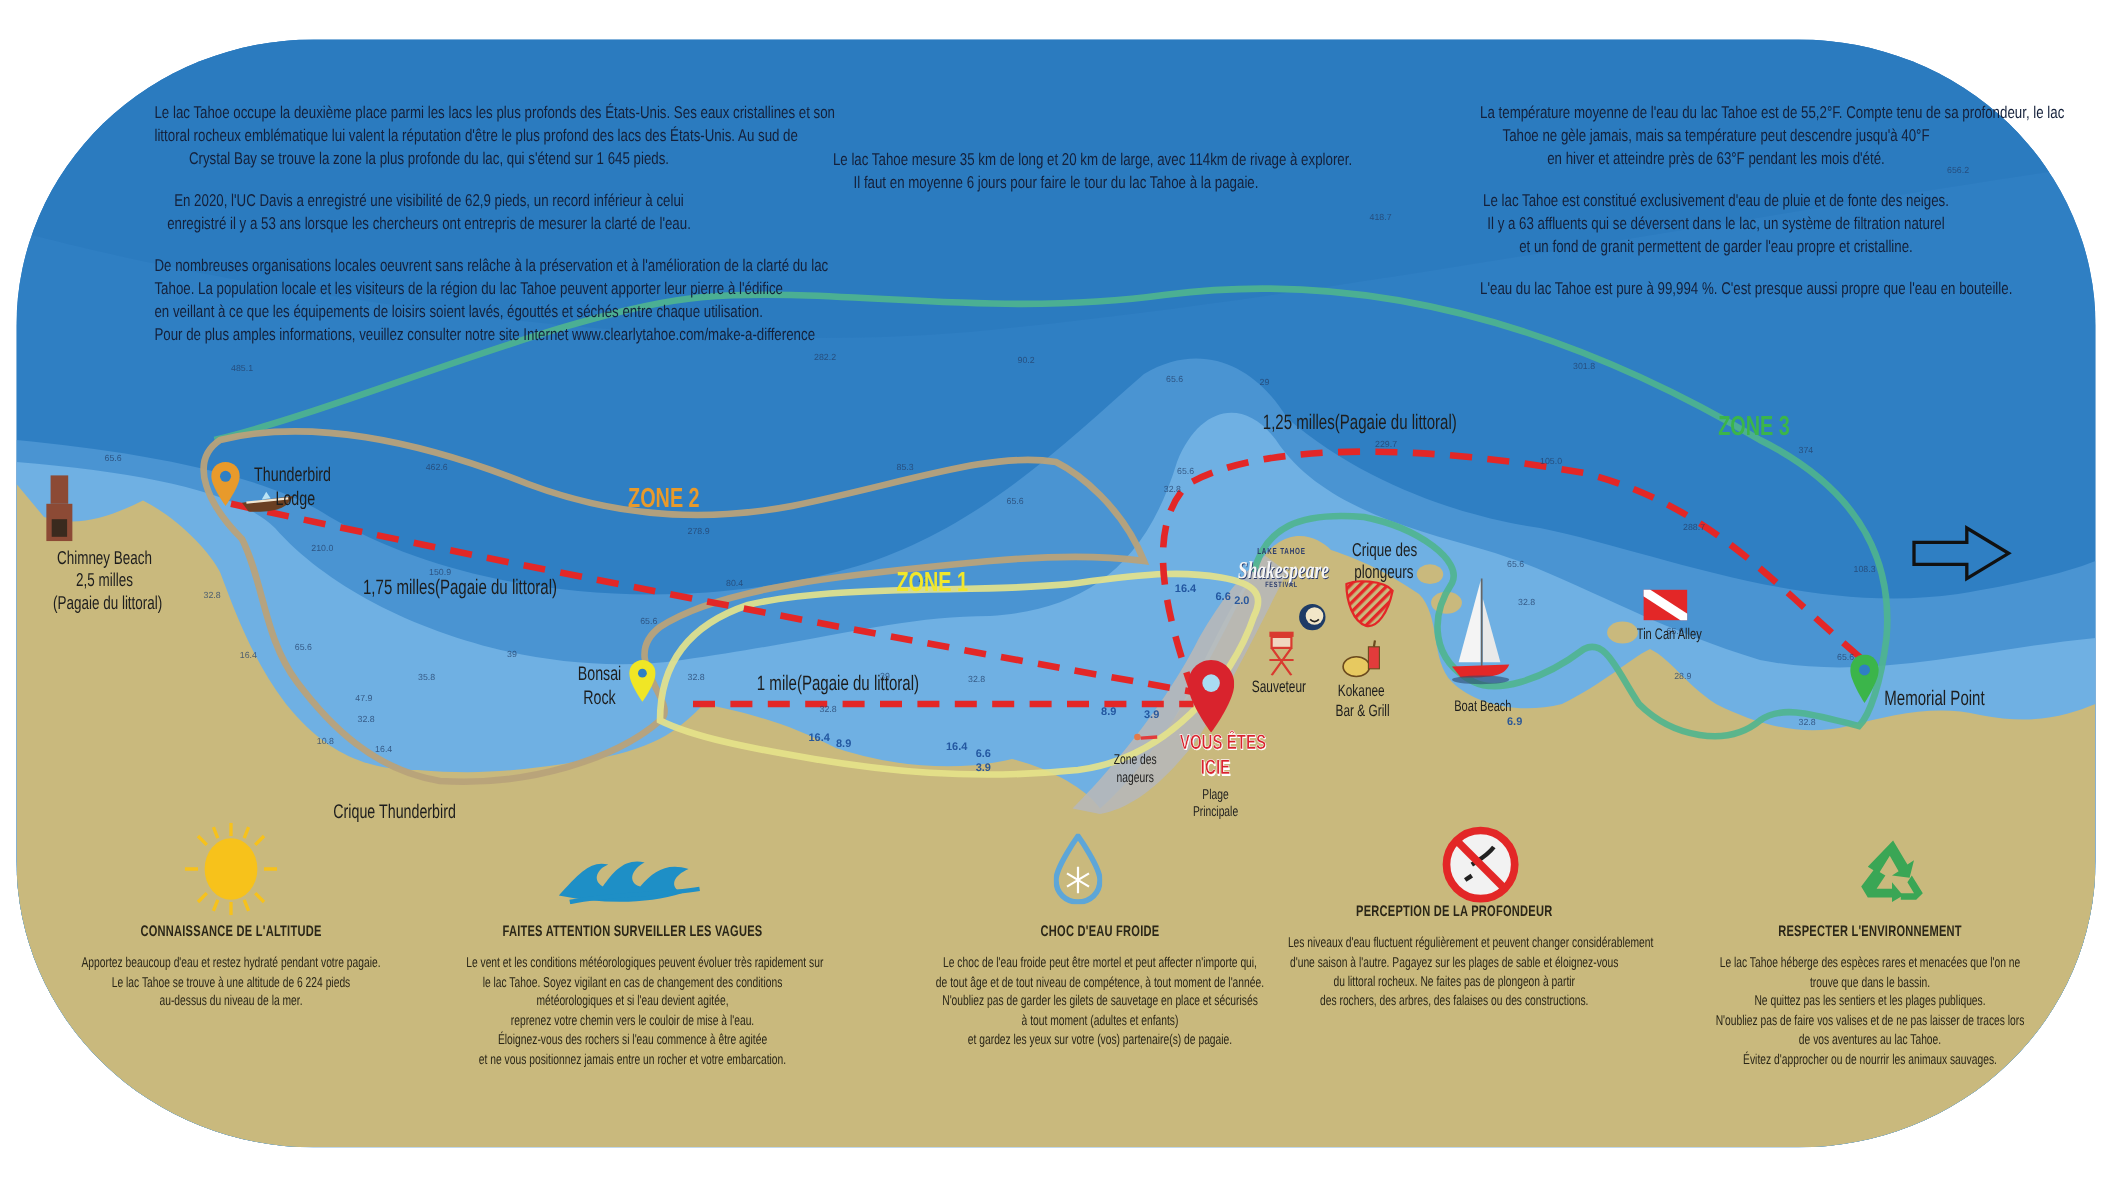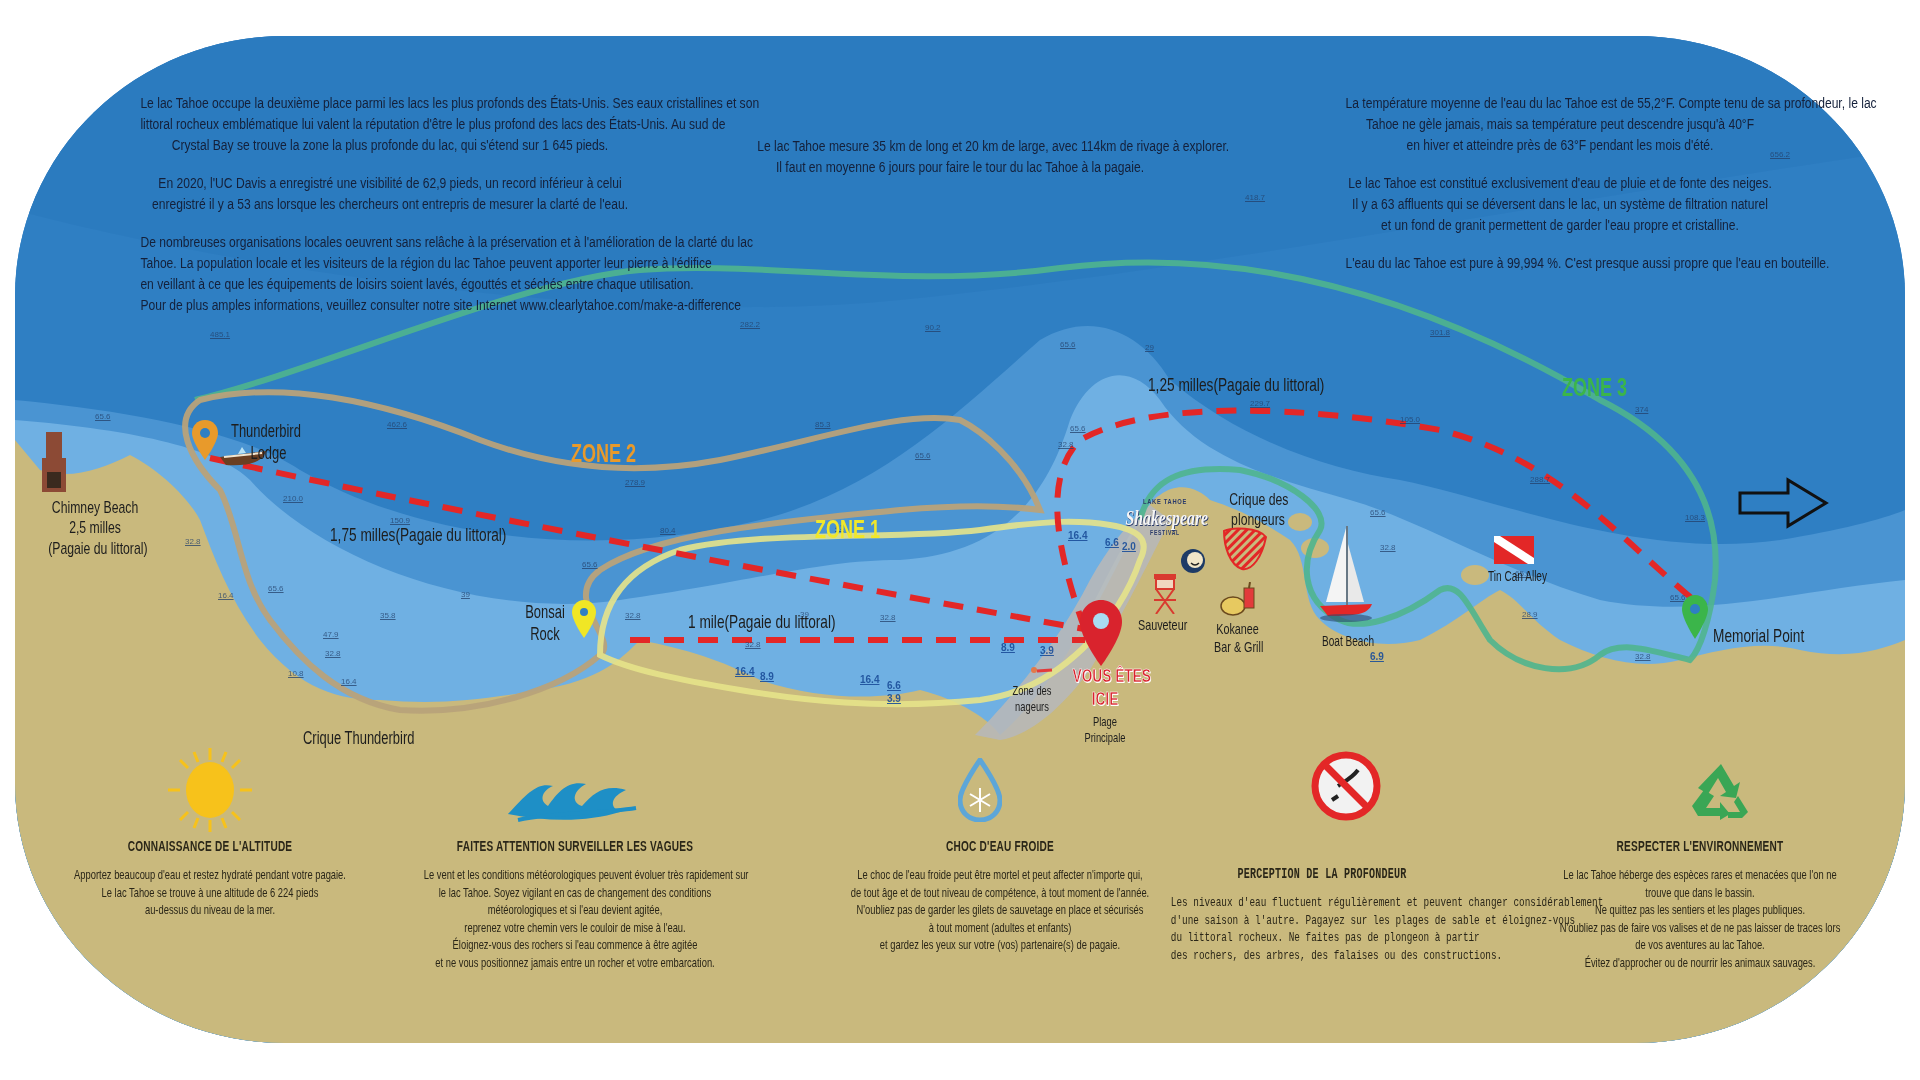--- a/index.html
+++ b/index.html
@@ -9,21 +9,21 @@
            border-radius:270px / 260px; overflow:hidden; background:#2f7fc3; }
   svg.map { position:absolute; left:0; top:0; }
   .txt { position:absolute; text-align:center; color:#14203a; font-family:"Liberation Sans", sans-serif;
          transform:scaleX(0.78); transform-origin:center top; white-space:nowrap; }
   .info { font-size:15.5px; line-height:21px; }
   .info p { margin:0 0 17px 0; }
   .lbl { position:absolute; font-family:"Liberation Sans", sans-serif; color:#1d1d1d;
          transform:scaleX(0.72); transform-origin:left top; white-space:nowrap; line-height:1.2; }
   .lbl.c { transform-origin:center top; text-align:center; }
   .zone { font-weight:bold; font-size:25px; }
-  .depth { position:absolute; font-size:8px; color:#24406a; opacity:.75; font-family:"Liberation Sans", sans-serif;text-decoration:underline; }
+  .depth { position:absolute; font-size:8px; color:#24406a; opacity:.75; font-family:"Liberation Sans", sans-serif; }
   .depth.b { color:#1b4e9a; font-size:10px; font-weight:bold; opacity:.9; }
   .sect { position:absolute; text-align:center; width:420px; }
   .sect .ttl { font-size:14px; font-weight:bold; color:#2a2618; transform:scaleX(0.72); white-space:nowrap; margin-bottom:12px; letter-spacing:.3px; }
   .sect .body { font-size:13px; line-height:17.5px; color:#2a2618; transform:scaleX(0.72); white-space:nowrap; }
   .sect .body div { display:block; }
   .icon-box { position:absolute; }
 </style>
 </head>
 <body>
 
@@ -338,21 +338,21 @@
 <div class="sect" style="left:790px; top:838px;">
   <div class="ttl">CHOC D'EAU FROIDE</div>
   <div class="body">
     <div>Le choc de l'eau froide peut être mortel et peut affecter n'importe qui,</div>
       <div>de tout âge et de tout niveau de compétence, à tout moment de l'année.</div>
       <div>N'oubliez pas de garder les gilets de sauvetage en place et sécurisés</div>
     <div>à tout moment (adultes et enfants)</div>
       <div>et gardez les yeux sur votre (vos) partenaire(s) de pagaie.</div>
   </div>
 </div>
-<div class="sect" style="left:1112px; top:866px;font-family:Liberation Mono, monospace;">
+<div class="sect" style="left:1112px; top:820px;">
   <div class="ttl">PERCEPTION DE LA PROFONDEUR</div>
   <div class="body">
     <div>Les niveaux d'eau fluctuent régulièrement et peuvent changer considérablement</div>
       <div>d'une saison à l'autre. Pagayez sur les plages de sable et éloignez-vous</div>
       <div>du littoral rocheux. Ne faites pas de plongeon à partir</div>
       <div>des rochers, des arbres, des falaises ou des constructions.</div>
   </div>
 </div>
 <div class="sect" style="left:1490px; top:838px;">
   <div class="ttl">RESPECTER L'ENVIRONNEMENT</div>

